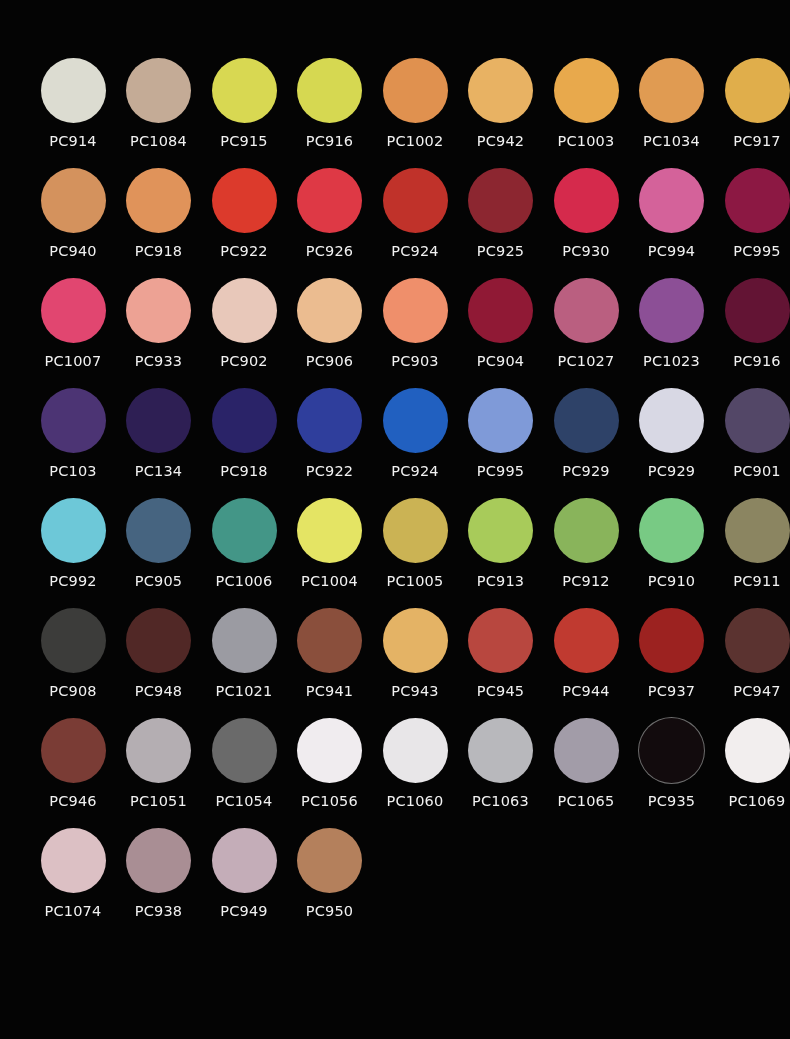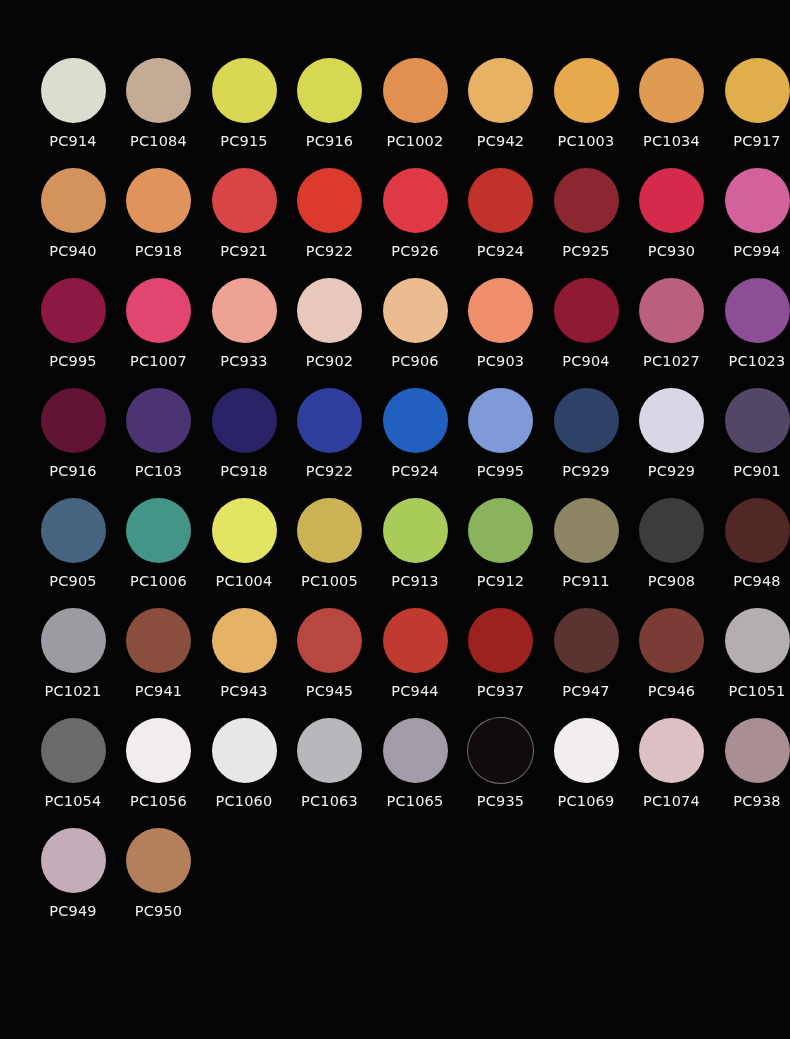--- a/index.html
+++ b/index.html
@@ -101,24 +101,20 @@
       </div>
       <div class="swatch-cell">
         <span class="swatch-dot" style="background-color: rgb(212, 146, 93);"></span>
         <span class="swatch-label">PC940</span>
       </div>
       <div class="swatch-cell">
         <span class="swatch-dot" style="background-color: rgb(224, 147, 90);"></span>
         <span class="swatch-label">PC918</span>
       </div>
       <div class="swatch-cell">
-        <span class="swatch-dot" style="background-color: rgb(217, 68, 70);"></span>
-        <span class="swatch-label">PC921</span>
-      </div>
-      <div class="swatch-cell">
         <span class="swatch-dot" style="background-color: rgb(220, 58, 44);"></span>
         <span class="swatch-label">PC922</span>
       </div>
       <div class="swatch-cell">
         <span class="swatch-dot" style="background-color: rgb(222, 57, 69);"></span>
         <span class="swatch-label">PC926</span>
       </div>
       <div class="swatch-cell">
         <span class="swatch-dot" style="background-color: rgb(192, 50, 42);"></span>
         <span class="swatch-label">PC924</span>
@@ -173,20 +169,24 @@
       </div>
       <div class="swatch-cell">
         <span class="swatch-dot" style="background-color: rgb(99, 20, 52);"></span>
         <span class="swatch-label">PC916</span>
       </div>
       <div class="swatch-cell">
         <span class="swatch-dot" style="background-color: rgb(76, 52, 116);"></span>
         <span class="swatch-label">PC103</span>
       </div>
       <div class="swatch-cell">
+        <span class="swatch-dot" style="background-color: rgb(46, 31, 84);"></span>
+        <span class="swatch-label">PC134</span>
+      </div>
+      <div class="swatch-cell">
         <span class="swatch-dot" style="background-color: rgb(42, 35, 104);"></span>
         <span class="swatch-label">PC918</span>
       </div>
       <div class="swatch-cell">
         <span class="swatch-dot" style="background-color: rgb(47, 62, 156);"></span>
         <span class="swatch-label">PC922</span>
       </div>
       <div class="swatch-cell">
         <span class="swatch-dot" style="background-color: rgb(33, 96, 192);"></span>
         <span class="swatch-label">PC924</span>
@@ -201,20 +201,24 @@
       </div>
       <div class="swatch-cell">
         <span class="swatch-dot" style="background-color: rgb(216, 216, 228);"></span>
         <span class="swatch-label">PC929</span>
       </div>
       <div class="swatch-cell">
         <span class="swatch-dot" style="background-color: rgb(83, 71, 103);"></span>
         <span class="swatch-label">PC901</span>
       </div>
       <div class="swatch-cell">
+        <span class="swatch-dot" style="background-color: rgb(109, 200, 216);"></span>
+        <span class="swatch-label">PC992</span>
+      </div>
+      <div class="swatch-cell">
         <span class="swatch-dot" style="background-color: rgb(70, 100, 128);"></span>
         <span class="swatch-label">PC905</span>
       </div>
       <div class="swatch-cell">
         <span class="swatch-dot" style="background-color: rgb(67, 150, 135);"></span>
         <span class="swatch-label">PC1006</span>
       </div>
       <div class="swatch-cell">
         <span class="swatch-dot" style="background-color: rgb(228, 228, 100);"></span>
         <span class="swatch-label">PC1004</span>
@@ -223,20 +227,24 @@
         <span class="swatch-dot" style="background-color: rgb(203, 179, 84);"></span>
         <span class="swatch-label">PC1005</span>
       </div>
       <div class="swatch-cell">
         <span class="swatch-dot" style="background-color: rgb(168, 203, 90);"></span>
         <span class="swatch-label">PC913</span>
       </div>
       <div class="swatch-cell">
         <span class="swatch-dot" style="background-color: rgb(137, 180, 91);"></span>
         <span class="swatch-label">PC912</span>
+      </div>
+      <div class="swatch-cell">
+        <span class="swatch-dot" style="background-color: rgb(120, 202, 132);"></span>
+        <span class="swatch-label">PC910</span>
       </div>
       <div class="swatch-cell">
         <span class="swatch-dot" style="background-color: rgb(139, 133, 97);"></span>
         <span class="swatch-label">PC911</span>
       </div>
       <div class="swatch-cell">
         <span class="swatch-dot" style="background-color: rgb(60, 60, 58);"></span>
         <span class="swatch-label">PC908</span>
       </div>
       <div class="swatch-cell">

